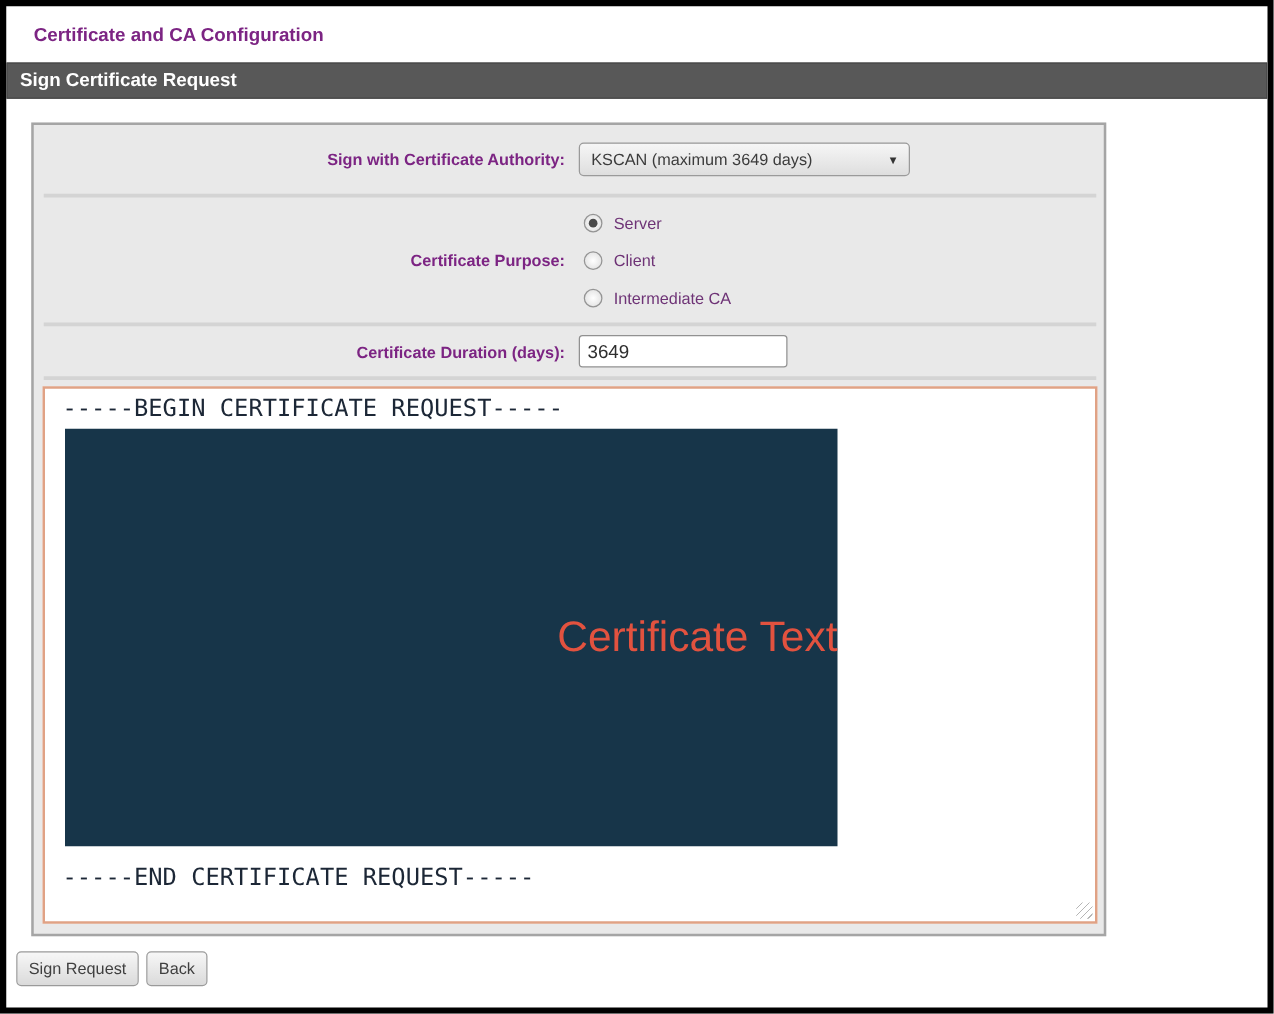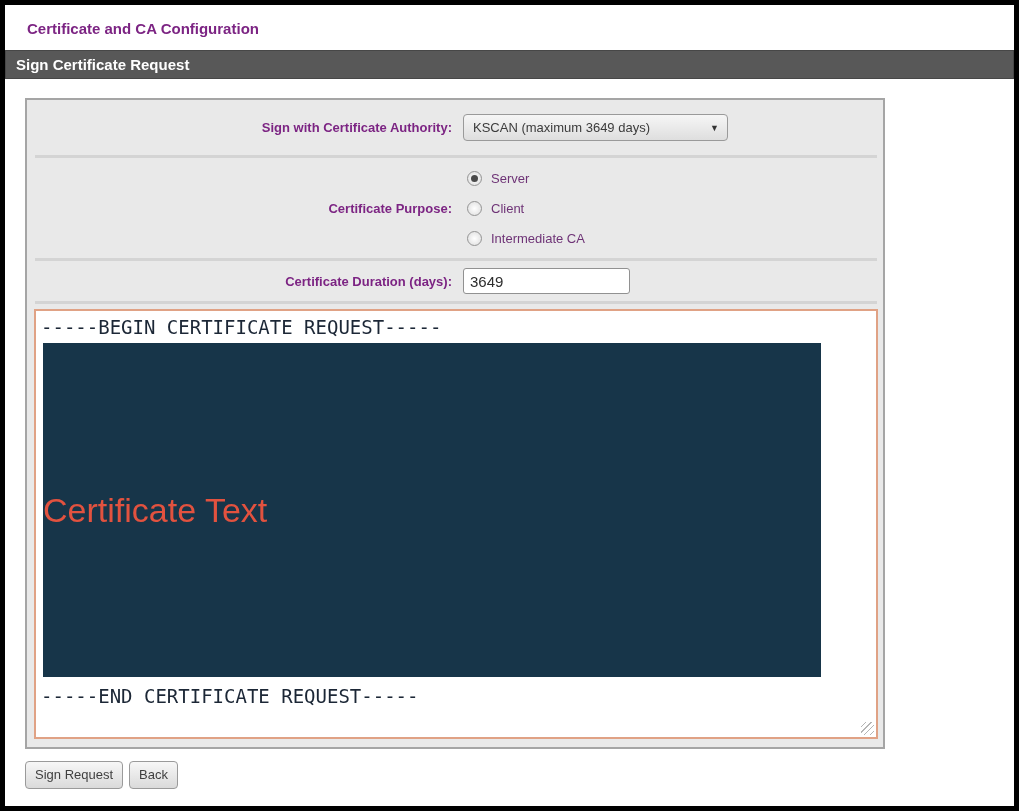--- a/index.html
+++ b/index.html
@@ -98,51 +98,51 @@
   .request-label {
     font-size: 13px; color: #7c2483;
     margin: 2px 0 2px 3px;
   }
 
   .csr-box {
     position: relative;
     width: 844px; height: 430px;
     background: #ffffff;
     border: 2px solid #e0a285;
-    padding: 3px 5px;
+    padding: 3px 14px;
     font-family: "DejaVu Sans Mono", "Liberation Mono", monospace;
     font-size: 19px; color: #1c2736;
     overflow: hidden;
     cursor: text;
   }
   .csr-line { white-space: pre; line-height: 26px; }
 
   .redaction-box {
-    margin: 3px 0 6px 2px;
-    width: 778px; height: 334px;
+    margin: 3px 0 12px 2px;
+    width: 618px; height: 334px;
     background: #173549;
-    display: flex; align-items: center; justify-content: flex-start;
+    display: flex; align-items: center; justify-content: flex-end;
   }
   .redaction-text {
     font-family: "Liberation Sans", sans-serif;
     font-size: 34px;
     color: #e2523f;
   }
 
   .resize-handle {
     position: absolute; right: 2px; bottom: 2px;
     width: 13px; height: 13px;
     background: repeating-linear-gradient(
       135deg,
       transparent 0px, transparent 3px,
       #b5b5b5 3px, #b5b5b5 4px);
     cursor: nwse-resize;
   }
 
-  .button-row { margin: 12px 0 0 20px; display: flex; gap: 6px; }
+  .button-row { margin: 12px 0 0 8px; display: flex; gap: 6px; }
   .btn {
     font-family: "Liberation Sans", sans-serif;
     font-size: 13px; color: #3f3f3f;
     background: linear-gradient(#f7f7f7, #dadada);
     border: 1px solid #9a9a9a;
     border-radius: 4px;
     padding: 5px 9px 6px 9px;
     cursor: pointer;
   }
 </style>

